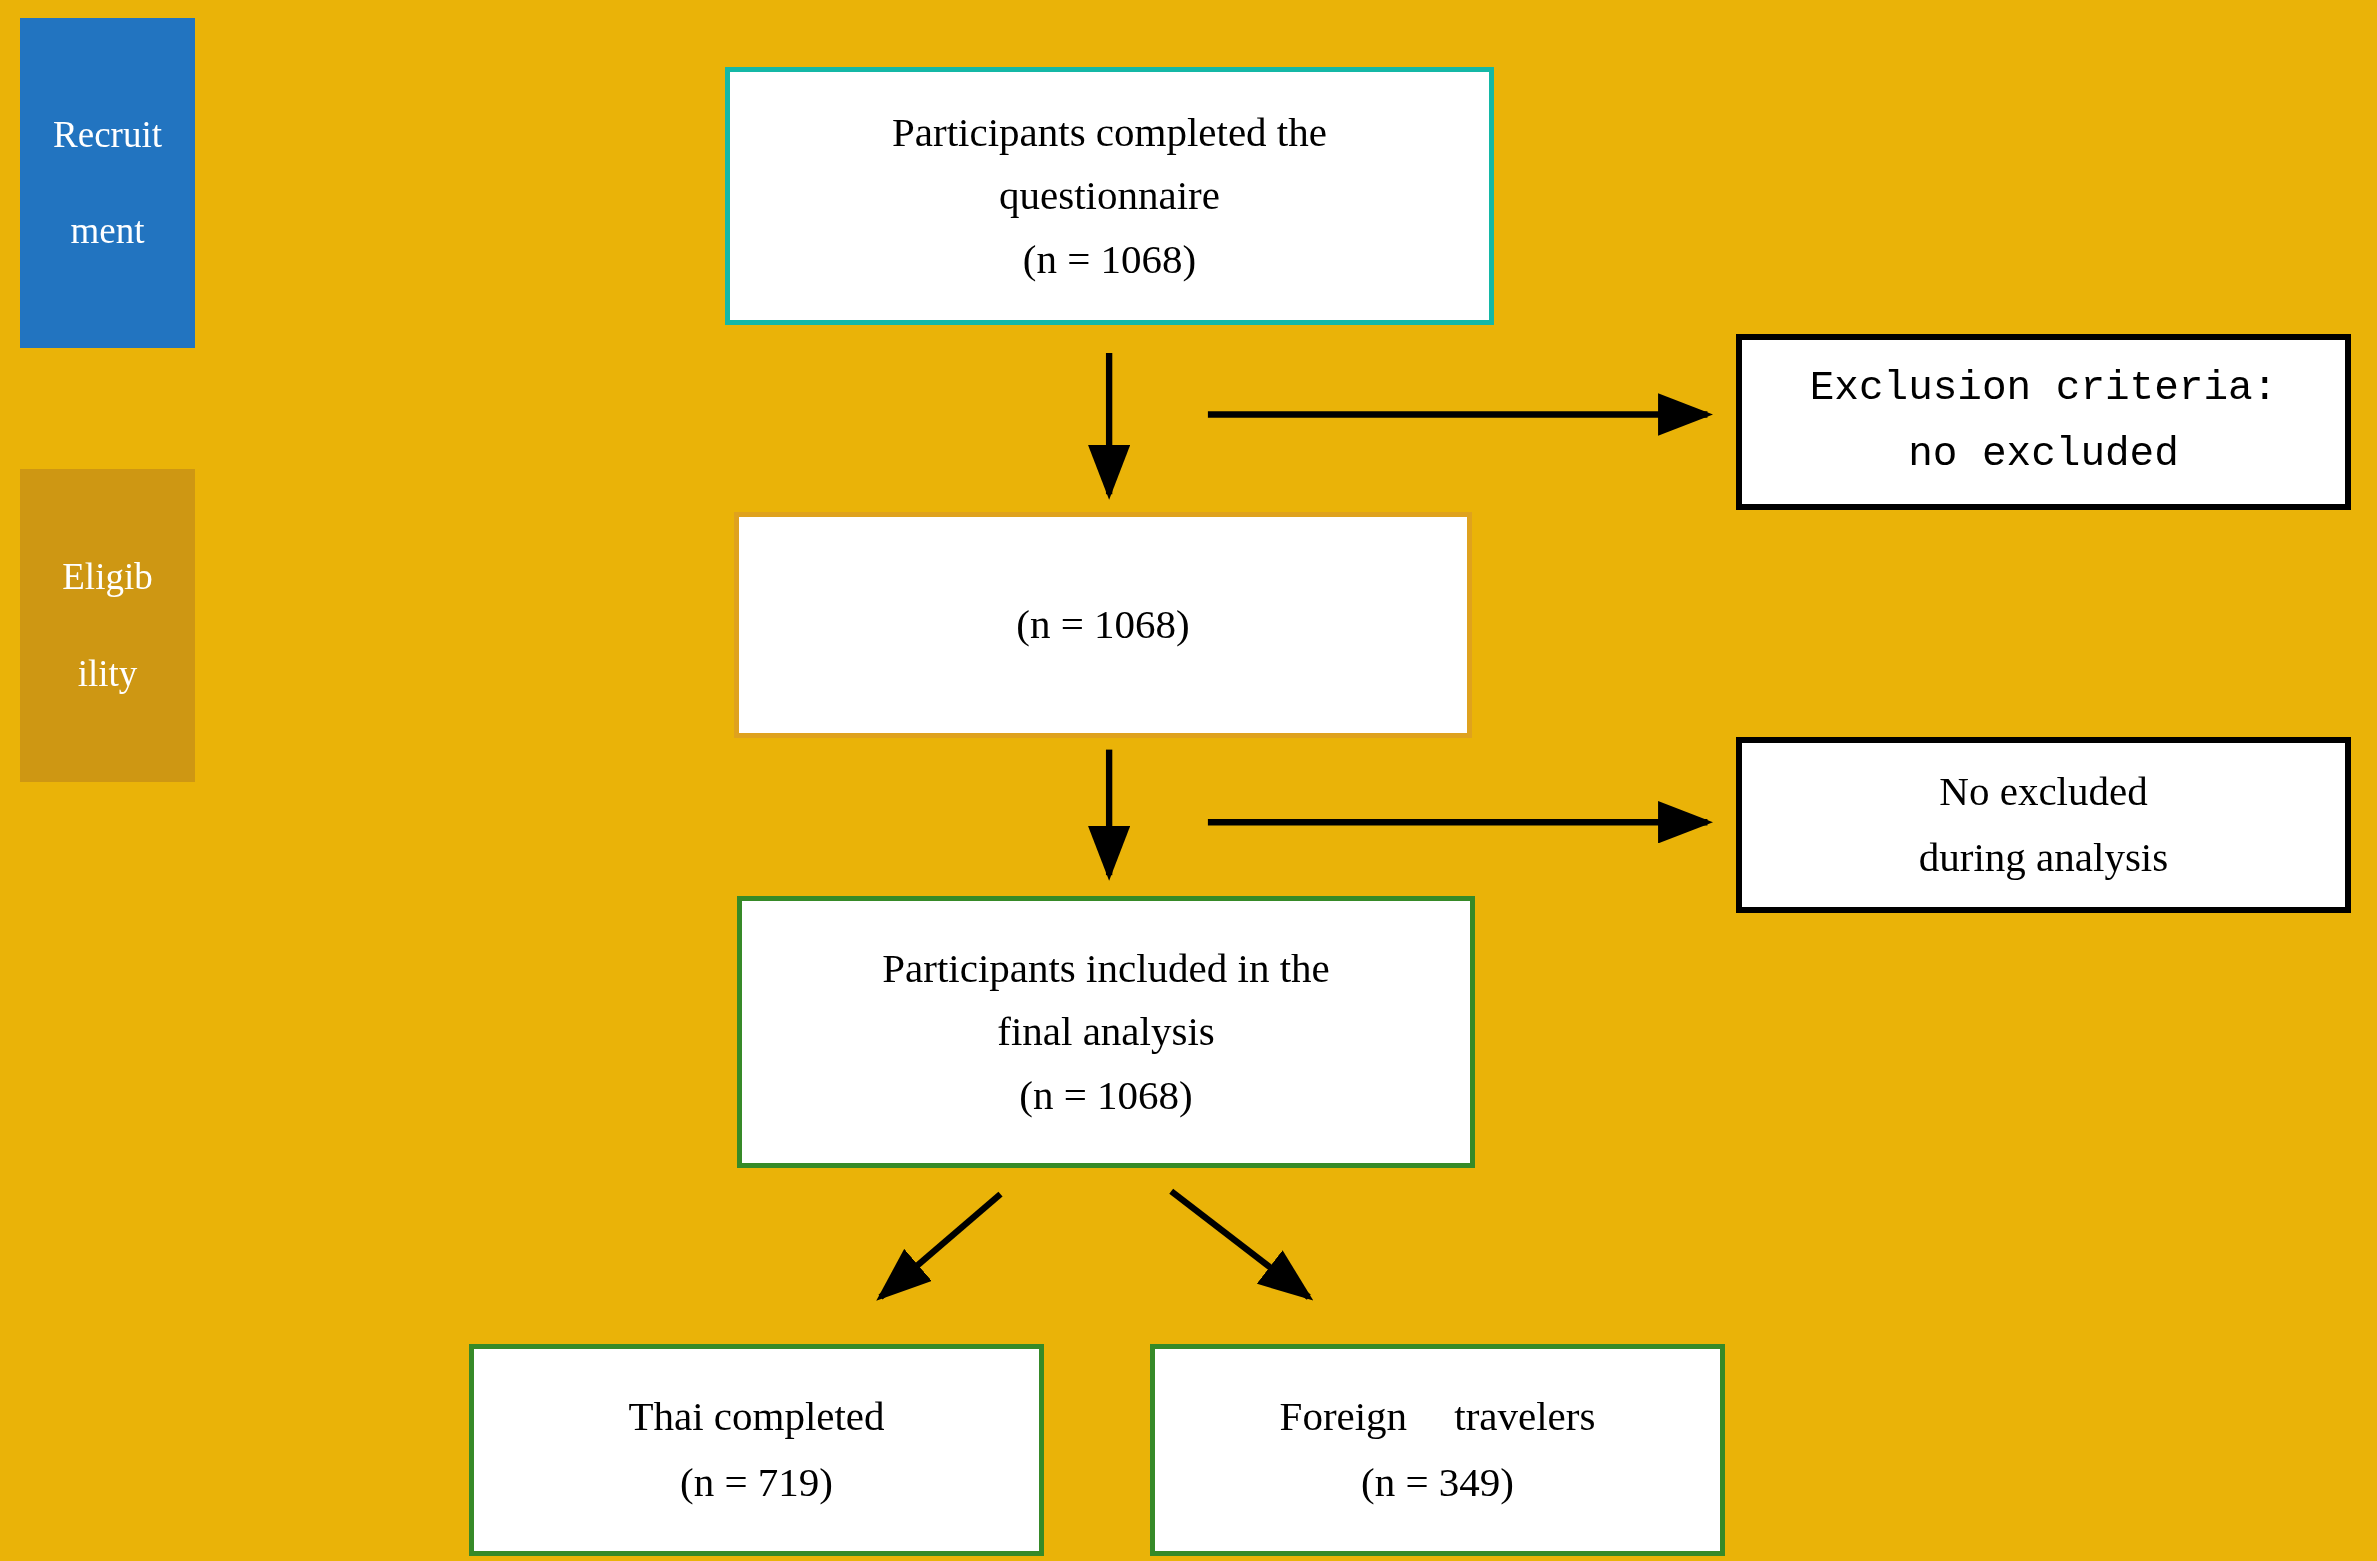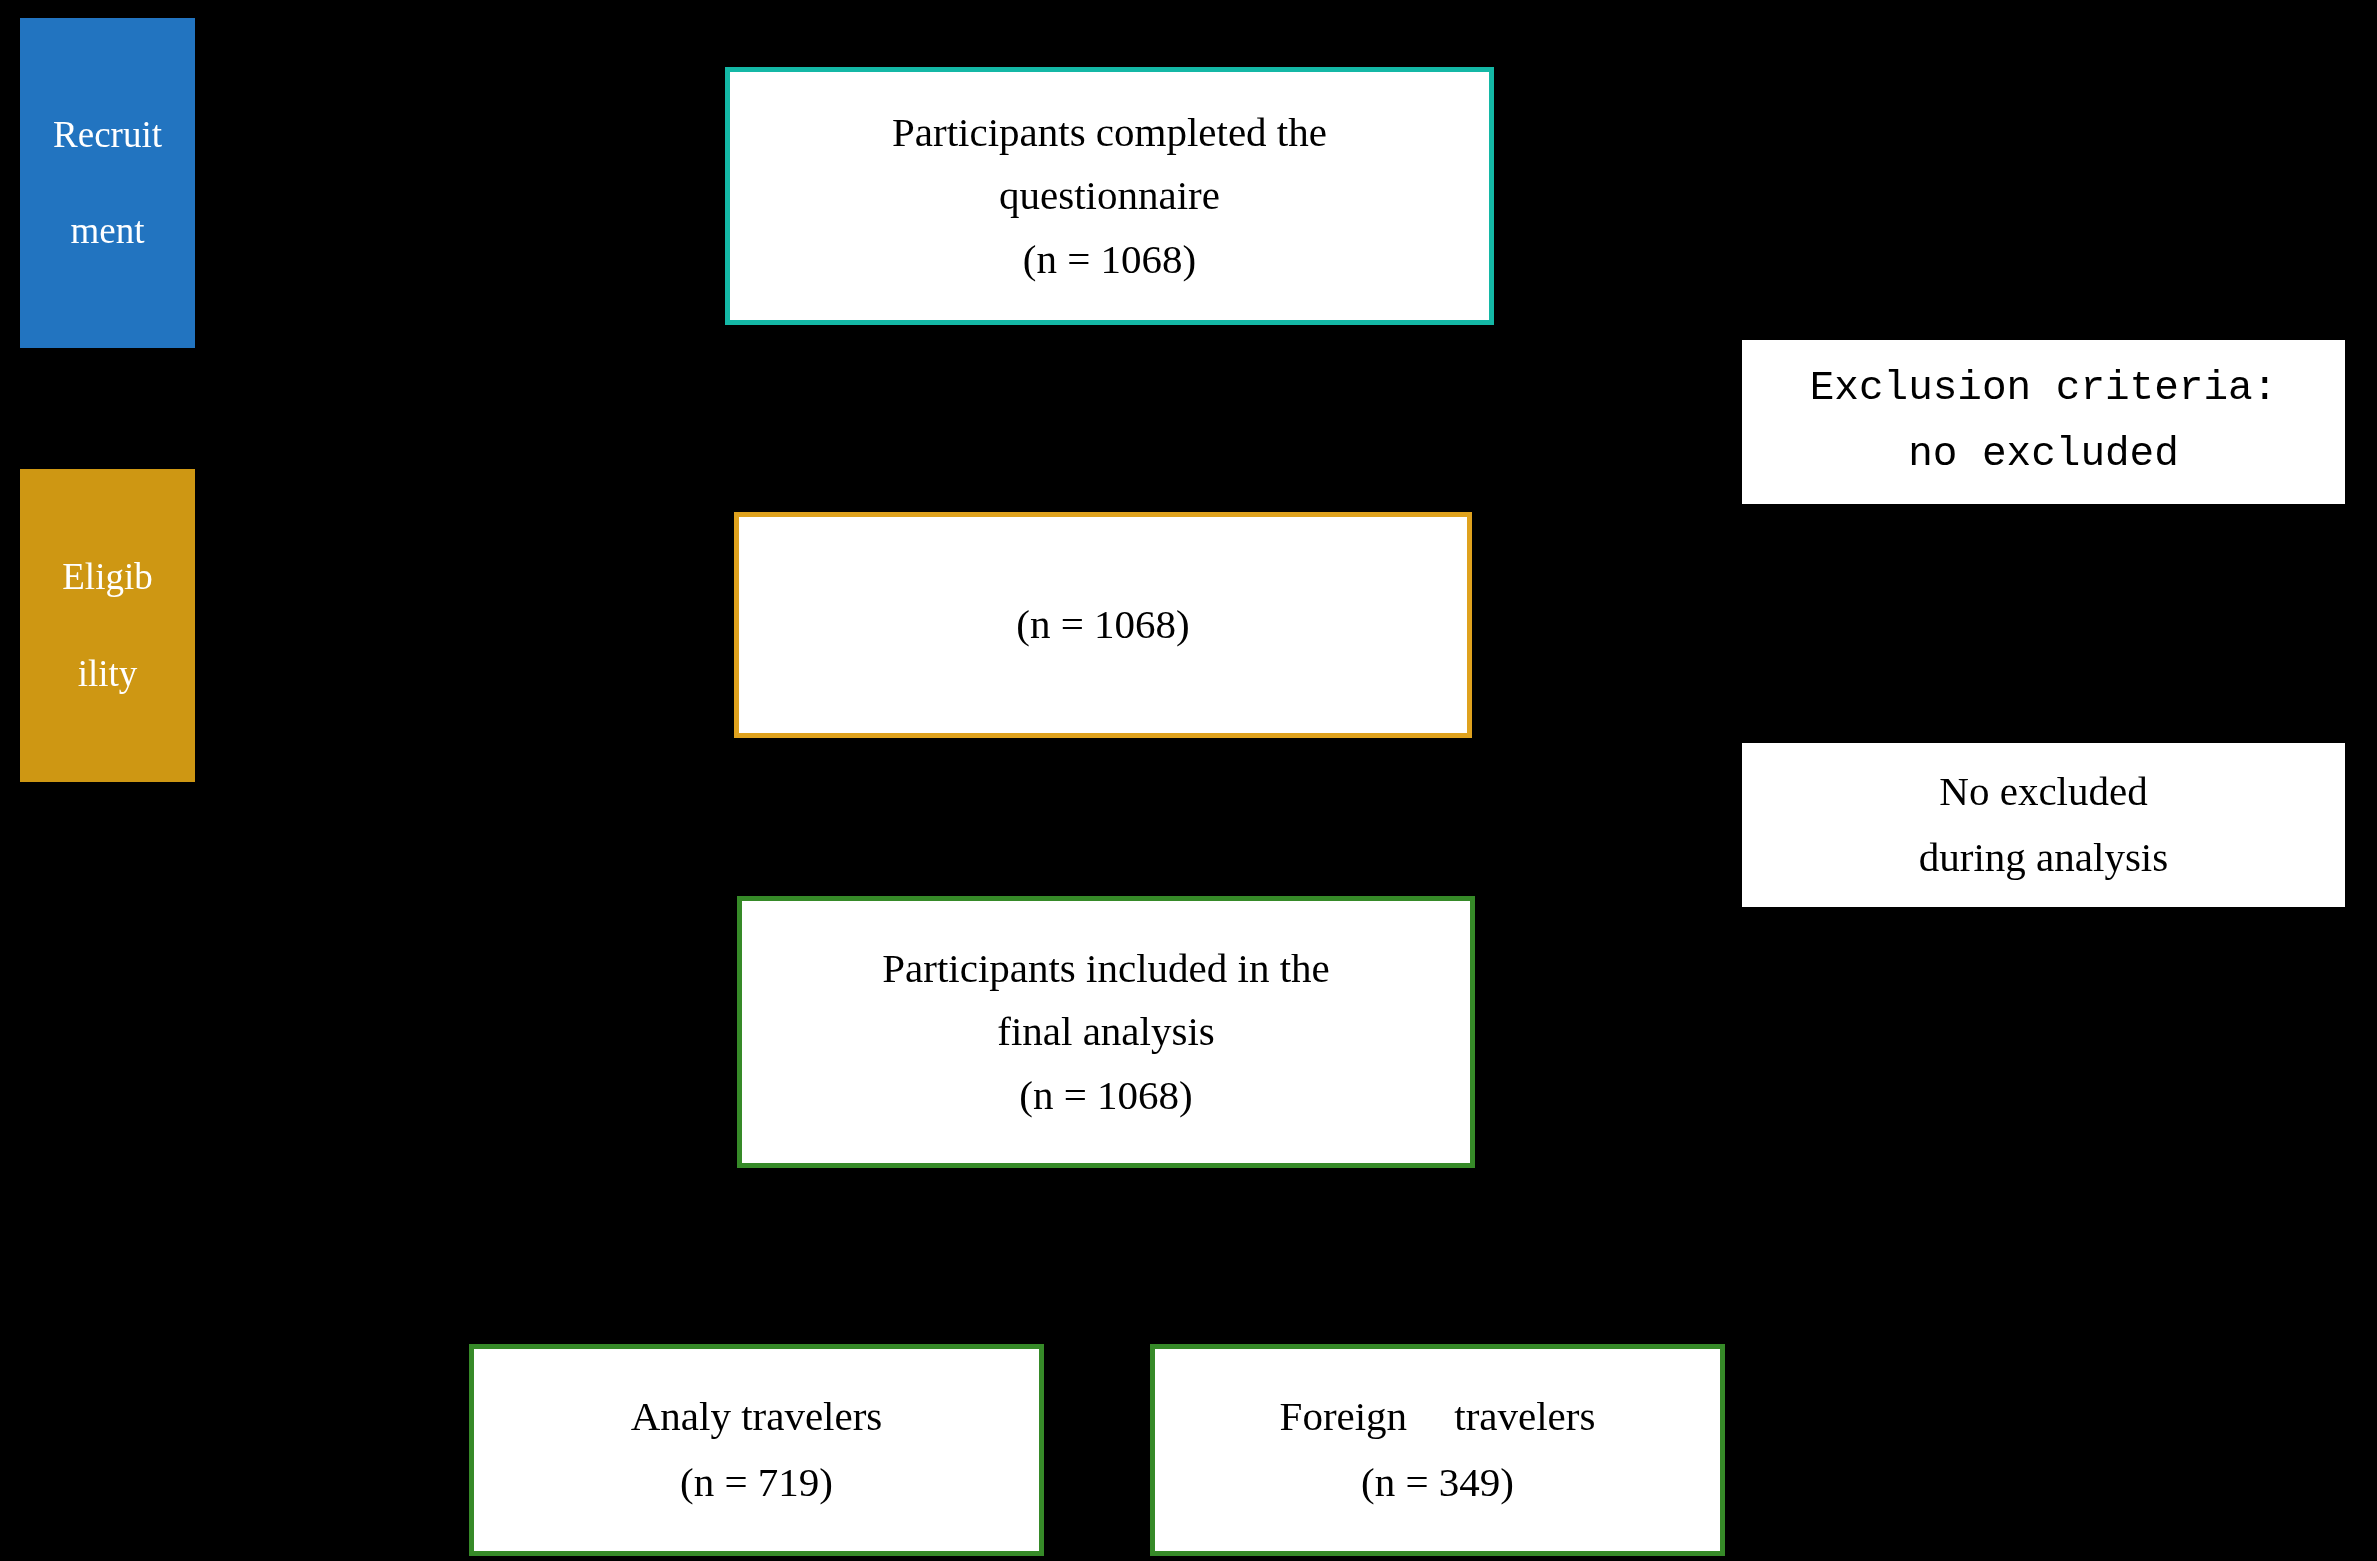--- a/index.html
+++ b/index.html
@@ -1,20 +1,20 @@
 <!DOCTYPE html>
 <html style="font-size:11.3px"><head>
 <meta charset="utf-8">
 <style>
   html, body { margin: 0; padding: 0; background: #ffffff; }
   .canvas {
     position: relative;
     width: 2377px;
     height: 1562px;
-    background: #000000;
+    background: #eab308;
     font-family: "Liberation Serif", "DejaVu Serif", serif;
     color: #000000;
     overflow: hidden;
   }
 
   
   .stage {
     position: absolute;
     left: 20px;
     width: 175px;
@@ -92,21 +92,21 @@
     <span class="ln">(n = 1068)</span>
   </div>
 
   <div class="box box-three box-final">
     <span class="ln">Participants included in the</span>
     <span class="ln">final analysis</span>
     <span class="ln">(n = 1068)</span>
   </div>
 
   <div class="box box-thai">
-    <span class="ln">Analy travelers</span>
+    <span class="ln">Thai completed</span>
     <span class="ln">(n = 719)</span>
   </div>
 
   <div class="box box-foreign">
     <span class="ln wide-gap">Foreign travelers</span>
     <span class="ln">(n = 349)</span>
   </div>
 
   <div class="box box-exclusion">
     <span class="ln">Exclusion criteria:</span>

